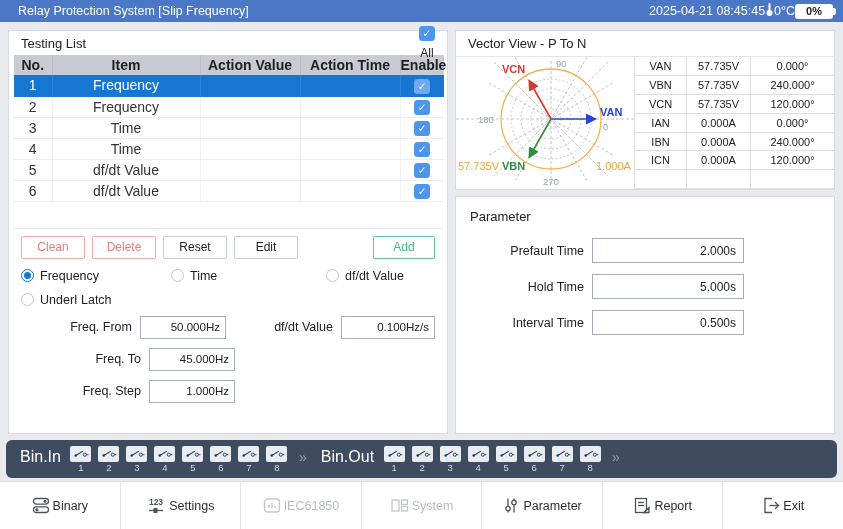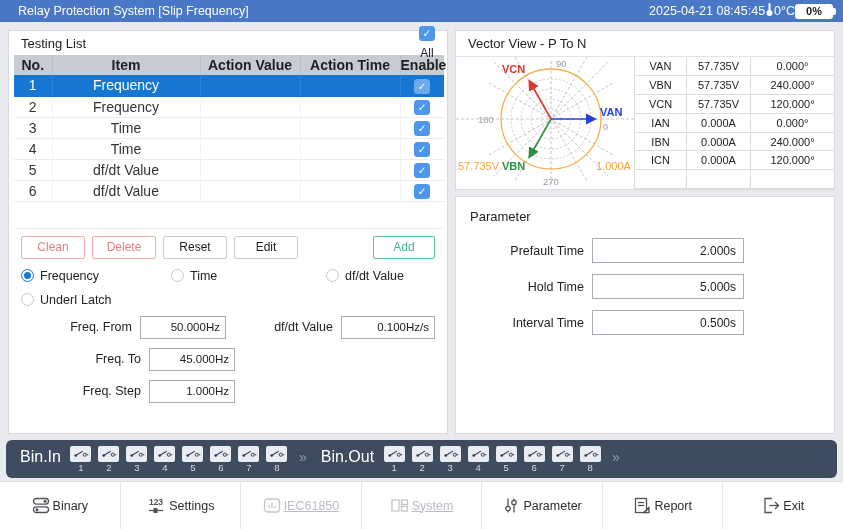--- a/index.html
+++ b/index.html
@@ -86,21 +86,21 @@
              display:flex; align-items:center; justify-content:center; cursor:pointer; }
   .bin-num { font-size:9.5px; color:#d6dbe3; line-height:10px; margin-top:1px; }
   .chev { color:#93a0b2; font-size:14px; margin:0 10px 4px; }
 
   
   .toolbar { position:absolute; left:0; top:481px; width:843px; height:48px; background:#fff;
              border-top:1px solid #dcdfe3; display:flex; }
   .tool { flex:1; display:flex; flex-direction:row; align-items:center; justify-content:center; gap:3px;
           border-left:1px solid #e3e5e9; font-size:12.5px; color:#2d2d2d; cursor:pointer; }
   .tool:first-child { border-left:none; }
-  .tool.disabled { color:#b8bcc2;text-decoration:underline; }
+  .tool.disabled { color:#b8bcc2; }
   .tool svg { display:block; }
 </style>
 </head>
 <body>
 
 <div class="titlebar">
   <span class="tb-title">Relay Protection System [Slip Frequency]</span>
   <span class="tb-right">
     <span>2025-04-21 08:45:45</span>
     <span>

